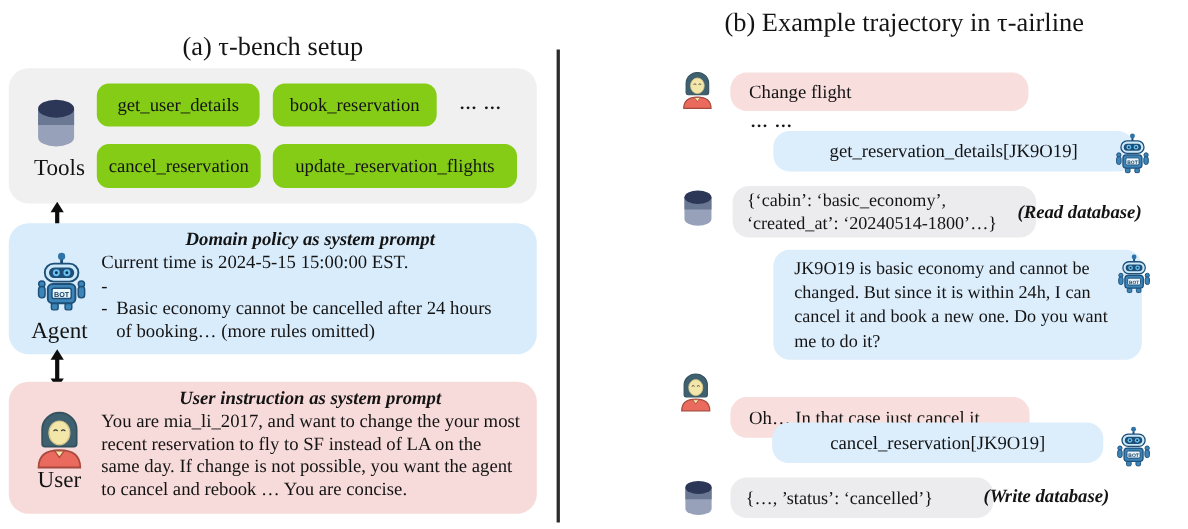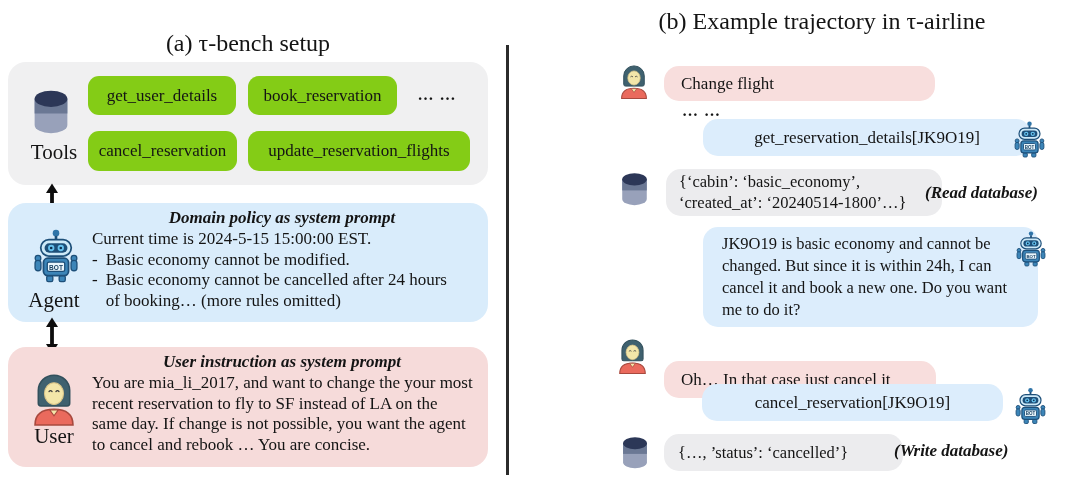--- a/index.html
+++ b/index.html
@@ -98,21 +98,20 @@
 <svg class="icon" viewBox="0 0 20 37" style="left:42px;top:183px;width:20px;height:37px;">
     <use href="#arrow-icon"></use>
   </svg>
 
 <div class="big-box agent-box" style="left:8px;top:203px;width:480px;height:119px;"></div>
 <div class="sect-hdr" style="left:90px;top:208px;width:384px;">Domain policy as system prompt</div>
 <div class="body-text" style="left:92px;top:229px;width:372px;">
   <div>Current time is 2024-5-15 15:00:00 EST.</div>
   <div class="bullet-row">
     <span>-</span>
-    <span>Basic economy cannot be modified.</span>
   </div>
   <div class="bullet-row">
     <span>-</span>
     <span>Basic economy cannot be cancelled after 24 hours of booking… (more rules omitted)</span>
   </div>
 </div>
 <svg class="icon" viewBox="0 0 44 50" style="left:32px;top:228px;width:48px;height:55px;">
     <use href="#robot-icon"></use>
   </svg>
 <div class="icon-label" style="left:12px;top:288px;width:84px;">Agent</div>

